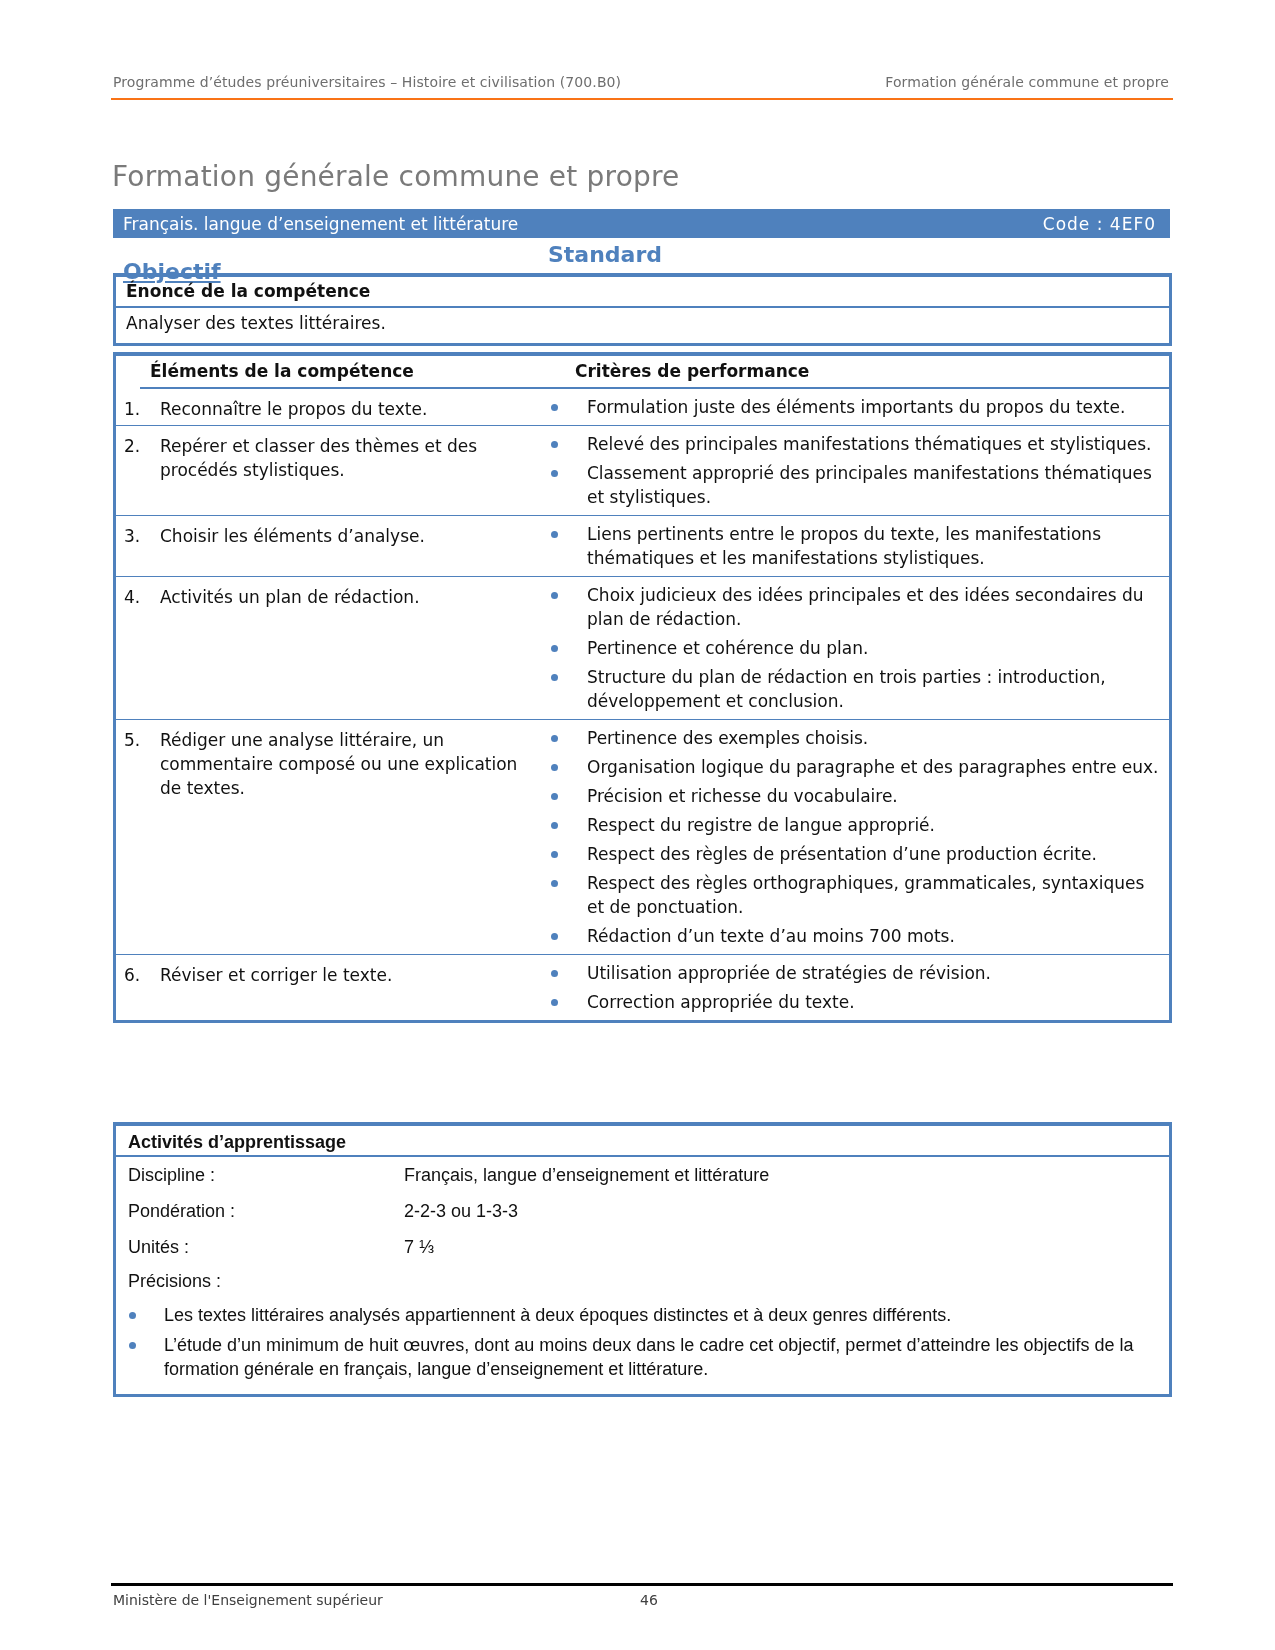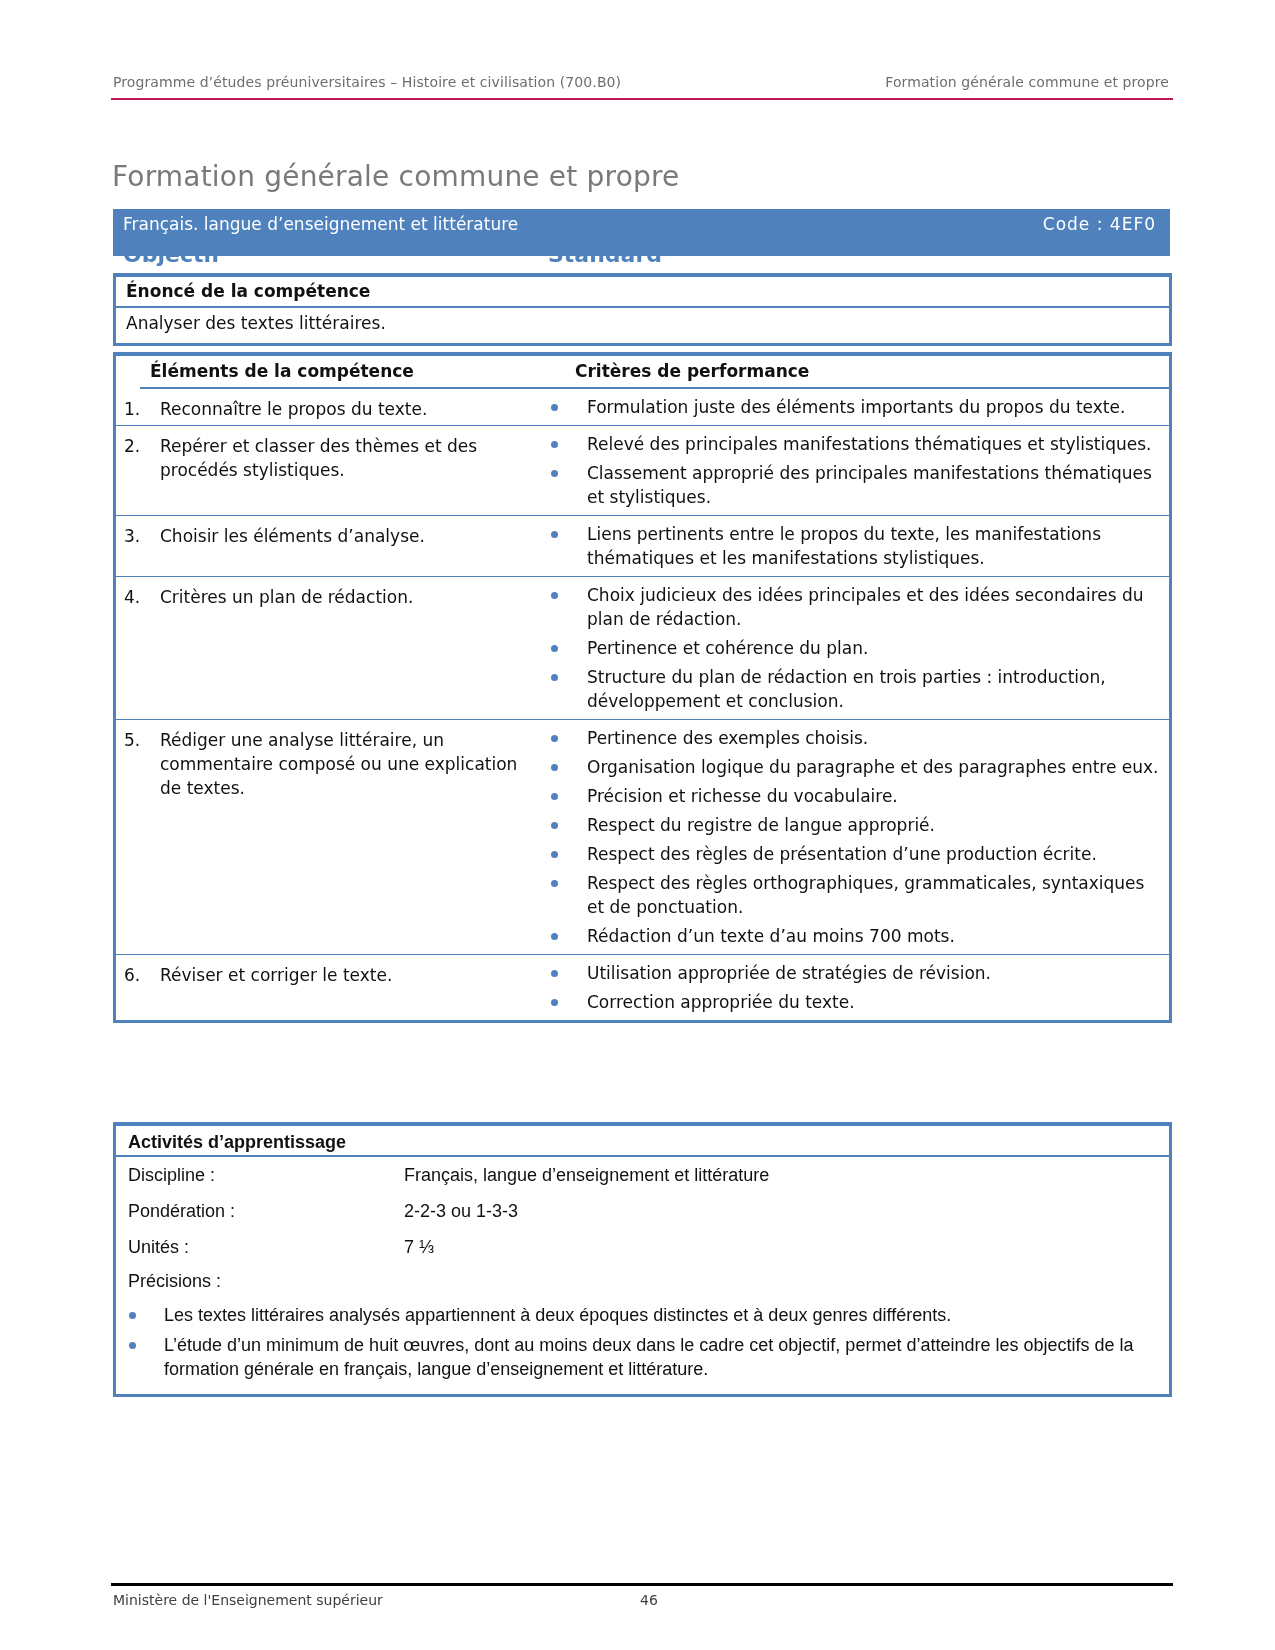--- a/index.html
+++ b/index.html
@@ -1,30 +1,30 @@
 <!DOCTYPE html>
 <html><head>
 <meta charset="utf-8">
 <style>
   html, body { margin: 0; padding: 0; background: #ffffff; }
   body { width: 1275px; height: 1650px; position: relative; overflow: hidden;
          font-family: "DejaVu Sans", sans-serif; color: #111; }
   .page-header { position: absolute; left: 111px; top: 74px; width: 1062px; height: 24px;
-         border-bottom: 2px solid #be185d; font-size: 14px; color: #6e6e6e; letter-spacing: 0.1px; }
+         border-bottom: 2px solid #f97316; font-size: 14px; color: #6e6e6e; letter-spacing: 0.1px; }
   .page-header .left { position: absolute; left: 2px; top: 0; }
   .page-header .right { position: absolute; right: 4px; top: 0; }
   .page-title { position: absolute; left: 112px; top: 160px; font-size: 28px; color: #7a7a7a;
          font-weight: normal; margin: 0; letter-spacing: 0.2px; }
-  .course-bar { position: absolute; left: 113px; top: 209px; width: 1057px; height: 47px;
+  .course-bar { position: absolute; left: 113px; top: 209px; width: 1057px; height: 29px;
          background: #4f81bd; color: #fff; font-size: 17px; }
   .course-bar .name { position: absolute; left: 10px; top: 5px; }
   .course-bar .code { position: absolute; right: 14px; top: 5px; letter-spacing: 1px; }
   .col-heads { position: absolute; top: 240px; left: 113px; width: 1057px; height: 32px;
          color: #4f81bd; font-weight: bold; font-size: 22px; }
-  .col-heads .obj { position: absolute; left: 10px; top: 2px; }
+  .col-heads .obj { position: absolute; left: 10px; top: 19px; text-decoration: underline; }
   .col-heads .std { position: absolute; left: 435px; top: 2px; }
 
   .box { position: absolute; left: 113px; width: 1053px; border: 3px solid #4f81bd; border-top-width: 4px; }
   .comp-box { top: 273px; height: 66px; }
   .comp-box .head { height: 31px; border-bottom: 2px solid #4f81bd; font-weight: bold;
          font-size: 17px; padding: 4px 0 0 10px; box-sizing: border-box; }
   .comp-box .text { font-size: 17px; padding: 5px 0 0 10px; }
 
   .elem-table { top: 352px; }
   .erow { position: relative; border-bottom: 1.5px solid #4f81bd; font-size: 17px; }
@@ -116,21 +116,21 @@
         <span class="txt">Choisir les éléments d’analyse.</span>
       </div>
     <div class="right">
       <div class="crit"><span class="bullet"></span><span>Liens pertinents entre le propos du texte, les manifestations thématiques et les manifestations stylistiques.</span></div>
     </div>
   </div>
 
   <div class="erow">
     <div class="left">
         <span class="num">4.</span>
-        <span class="txt">Critères un plan de rédaction.</span>
+        <span class="txt">Activités un plan de rédaction.</span>
       </div>
     <div class="right">
       <div class="crit"><span class="bullet"></span><span>Choix judicieux des idées principales et des idées secondaires du plan de rédaction.</span></div>
       <div class="crit"><span class="bullet"></span><span>Pertinence et cohérence du plan.</span></div>
       <div class="crit"><span class="bullet"></span><span>Structure du plan de rédaction en trois parties : introduction, développement et conclusion.</span></div>
     </div>
   </div>
 
   <div class="erow">
     <div class="left">

